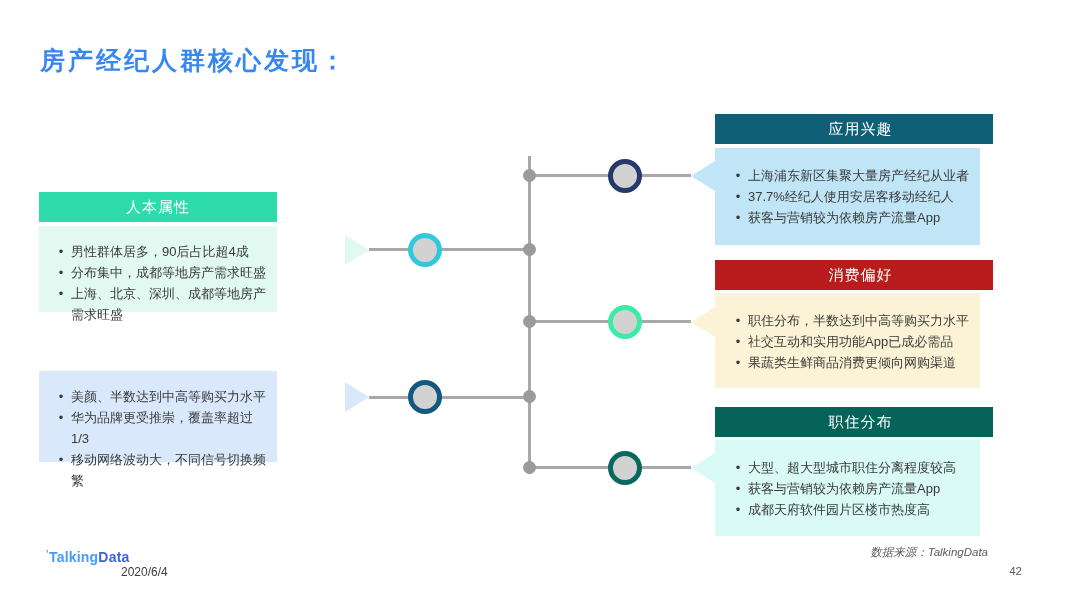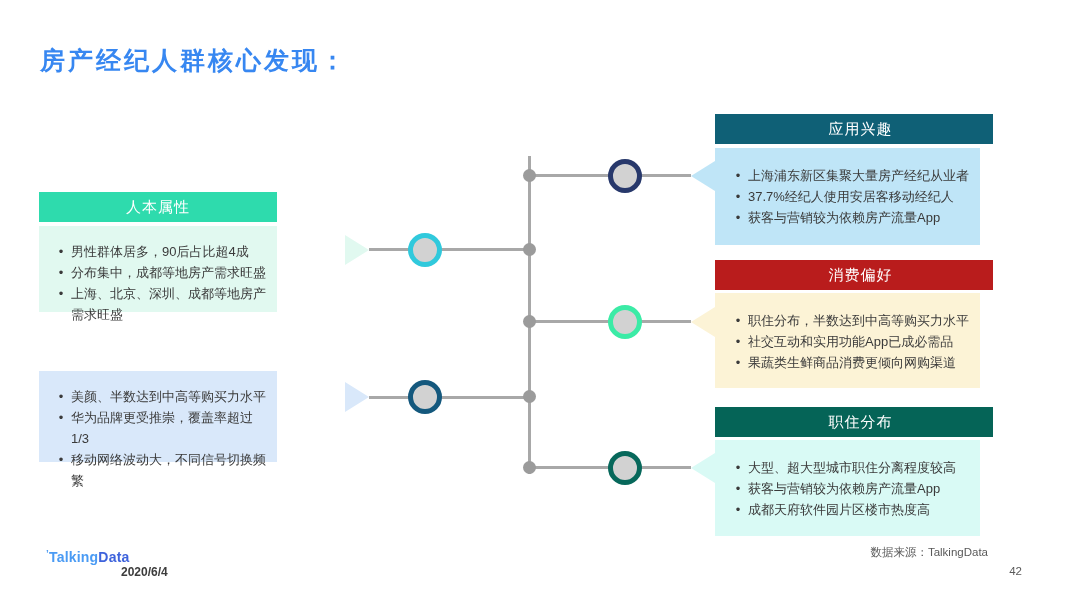--- a/index.html
+++ b/index.html
@@ -34,22 +34,22 @@
   .jdot{position:absolute;width:13px;height:13px;border-radius:50%;background:#9B9B9B;}
   .node{
     position:absolute;width:34px;height:34px;border-radius:50%;
     box-sizing:border-box;border:5px solid #888;background:#D2D2D2;z-index:2;
   }
   
   .logo{position:absolute;left:46px;top:549px;font-size:14px;font-weight:700;letter-spacing:.2px;}
   .logo .mark{color:#4A9BF4;font-size:10px;vertical-align:top;}
   .logo .talking{color:#4A9BF4;}
   .logo .data{color:#3E63DC;}
-  .date{position:absolute;left:121px;top:565px;font-size:12px;font-weight:700;color:#3C3C3C;}
-  .source{position:absolute;right:78px;top:545px;font-size:11.5px;color:#595959;}
+  .date{position:absolute;left:121px;top:565px;font-size:12px;font-weight:400;color:#3C3C3C;}
+  .source{position:absolute;right:78px;top:545px;font-size:11.5px;font-style:italic;color:#595959;}
   .pagenum{position:absolute;right:44px;top:565px;font-size:11.5px;color:#595959;}
 </style>
 </head>
 <body>
 
 <div class="slide">
 
   <div class="page-title" style="color: rgb(55, 135, 241);">房产经纪人群核心发现：</div>
 
   <div class="box-header left-col" style="top: 192px; background-color: rgb(46, 219, 173);">人本属性</div>

